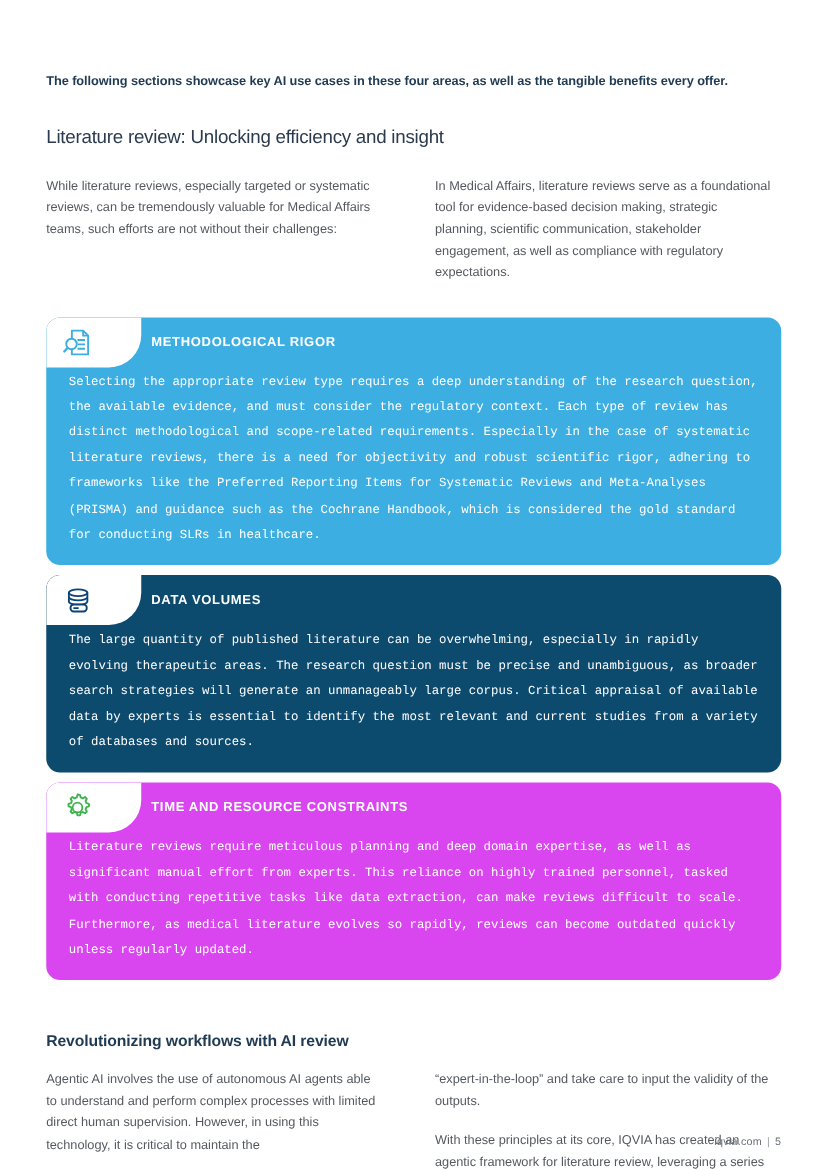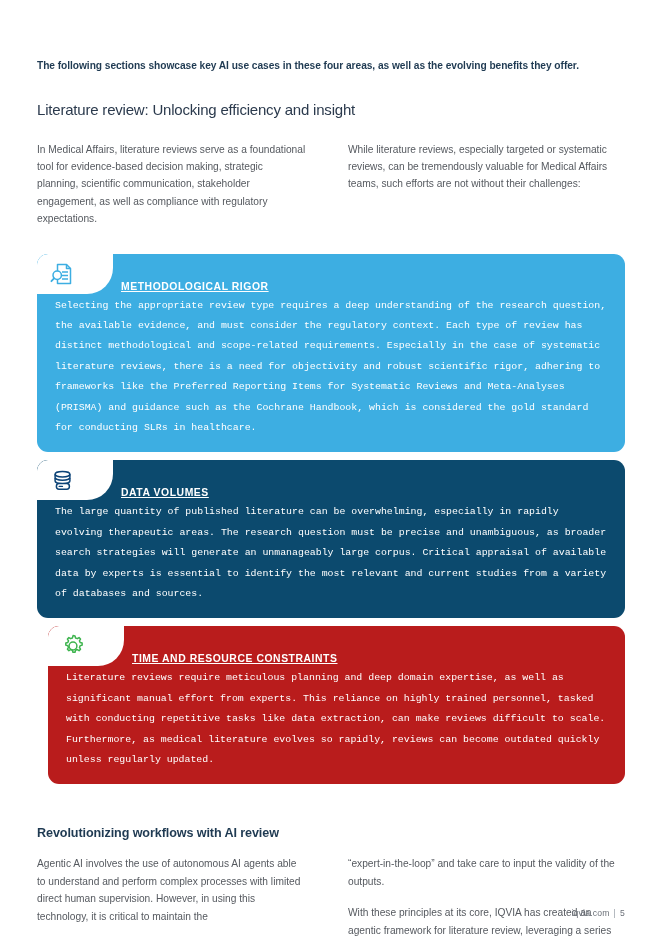--- a/index.html
+++ b/index.html
@@ -70,21 +70,21 @@
   }
   .card {
     position: relative;
     border-radius: 11px;
     margin-bottom: 8px;
     overflow: hidden;
     padding: 0 0 14px 0;
   }
   .card--blue  { background: #3daee2; }
   .card--navy  { background: #0c4a6e; }
-  .card--green { background: #b91c1c; margin-left: 11px; }
+  .card--green { background: #d946ef; }
 
   .card-head {
     position: relative;
     height: 40px;
   }
   .badge {
     position: absolute;
     left: 0;
     top: 0;
     width: 76px;
@@ -96,28 +96,27 @@
     display: flex;
     align-items: center;
     justify-content: flex-start;
     padding-left: 12px;
     box-sizing: border-box;
   }
   .badge svg { display: block; }
   .card-title {
     position: absolute;
     left: 84px;
-    top: 12px;
+    top: 0;
     height: 40px;
     line-height: 42px;
     font-size: 10.4px;
     font-weight: bold;
     letter-spacing: 0.55px;
     color: #ffffff;
-    text-decoration: underline;
   }
   .card-body {
     padding: 0 18px 0 18px;
     font-size: 9.9px;
     line-height: 20.4px;
     color: #ffffff;
     font-family: Liberation Mono, monospace;
   }
   .card--blue .card-body { padding-top: 2px; }
   .card--navy .card-body { padding-top: 2px; }
@@ -153,30 +152,30 @@
     color: #6b7078;
     letter-spacing: 0.2px;
   }
   .footer .sep { padding: 0 4px; color: #9aa0a8; }
 </style>
 </head>
 <body>
 
 <div class="page">
 
-  <p class="lead">The following sections showcase key AI use cases in these four areas, as well as the evolving benefits they offer.</p>
+  <p class="lead">The following sections showcase key AI use cases in these four areas, as well as the tangible benefits every offer.</p>
 
   <h1 class="section-title">Literature review: Unlocking efficiency and insight</h1>
 
   <div class="two-col">
     <div class="col">
+      <p>While literature reviews, especially targeted or systematic reviews, can be tremendously valuable for Medical Affairs teams, such efforts are not without their challenges:</p>
+    </div>
+    <div class="col">
       <p>In Medical Affairs, literature reviews serve as a foundational tool for evidence-based decision making, strategic planning, scientific communication, stakeholder engagement, as well as compliance with regulatory expectations.</p>
-    </div>
-    <div class="col">
-      <p>While literature reviews, especially targeted or systematic reviews, can be tremendously valuable for Medical Affairs teams, such efforts are not without their challenges:</p>
     </div>
   </div>
 
   <div class="cards">
 
     <div class="card card--blue">
       <div class="card-head">
         <div class="badge">
           <span>
             <svg width="26" height="26" viewBox="0 0 26 26">

